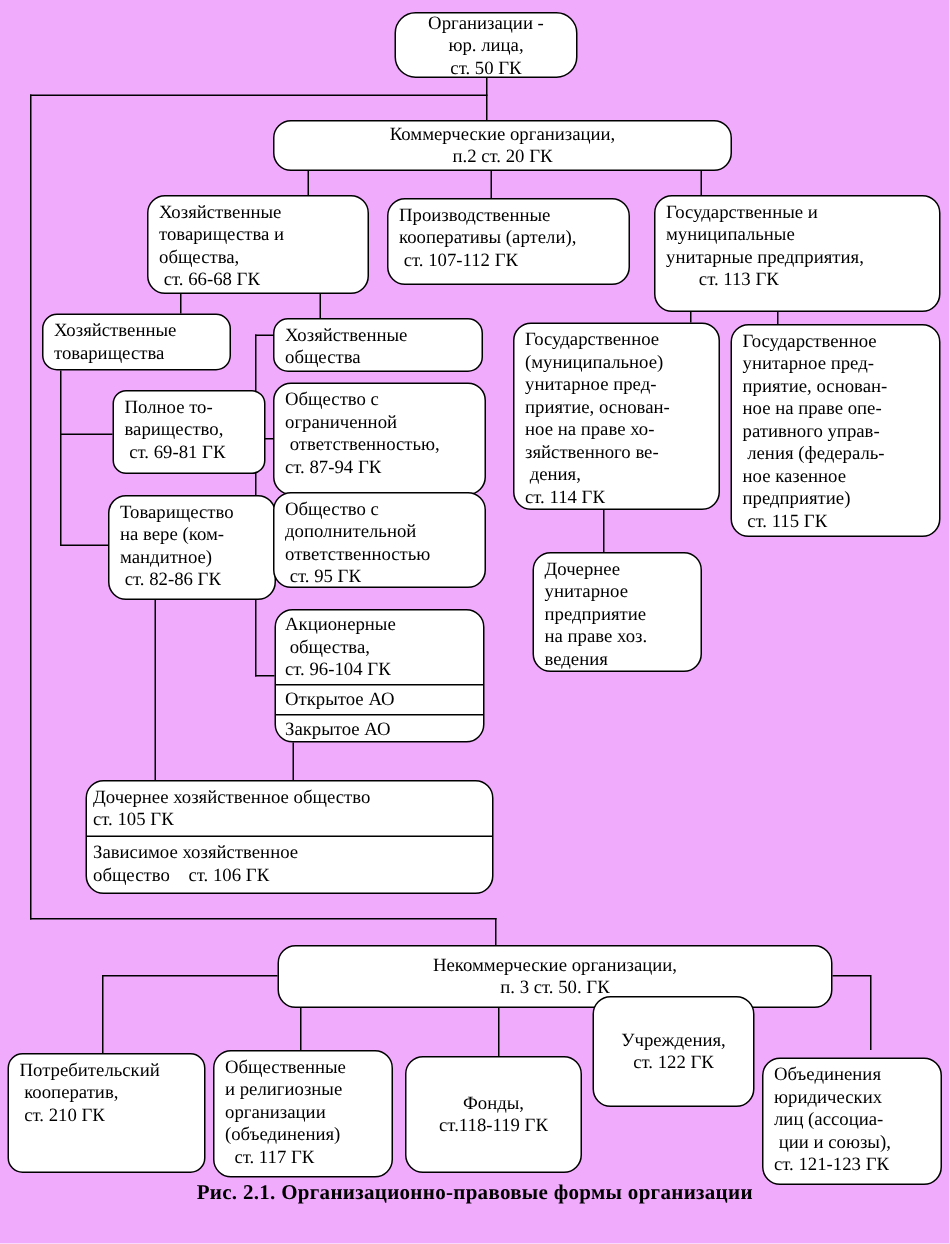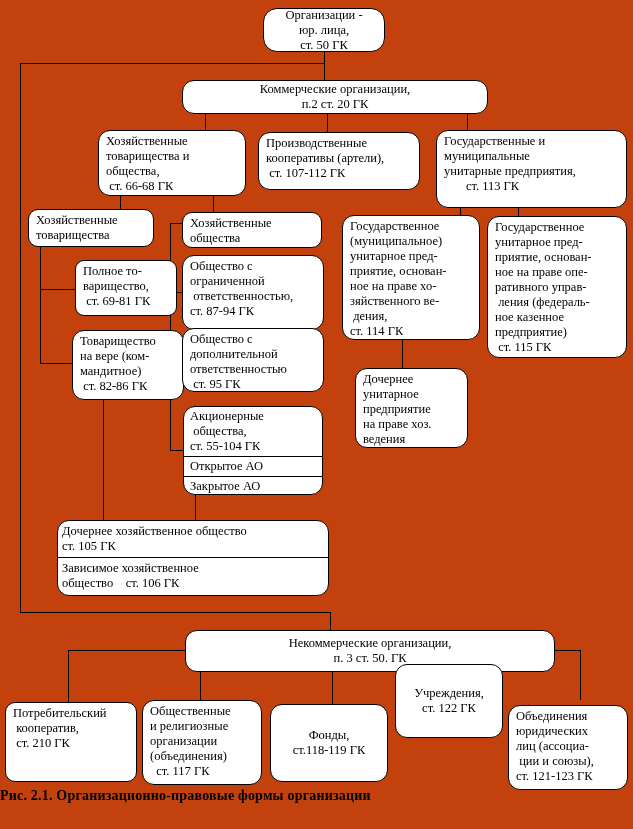--- a/index.html
+++ b/index.html
@@ -1,35 +1,35 @@
 <!DOCTYPE html>
 <html><head>
 <meta charset="utf-8">
 <style>
   html,body { margin:0; padding:0; background:#ffffff; }
   .stage {
-    position:relative; width:633px; height:829px; background:#c2410c;
+    position:relative; width:633px; height:829px; background:#f0abfc;
     font-family:"Liberation Serif", serif; color:#000000; overflow:hidden;
   }
   .bx {
     position:absolute; box-sizing:border-box;
     border:1px solid #000000; border-radius:12px; background:#ffffff;
     font-size:12.5px; line-height:1.2; white-space:pre; overflow:hidden;
   }
   .al { padding:3px 3px 2px 7px; text-align:left; }
   .ac { display:flex; align-items:center; justify-content:center; text-align:center; }
   .sect { padding:0; display:flex; flex-direction:column; }
   .sect .sec { padding:2px 6px; box-sizing:border-box; }
   .sect .sec + .sec { border-top:1px solid #000000; }
   .sect .sec:last-child { flex:1; }
   .sec.c { padding:3px 4px; }
   .ln { position:absolute; background:#000000; }
   .caption {
     position:absolute; left:0; top:788px; width:100%;
-    text-align:left; font-weight:bold; font-size:14px; letter-spacing:0.2px;
+    text-align:center; font-weight:bold; font-size:14px; letter-spacing:0.2px;
   }
 </style>
 </head>
 <body>
 
 <div class="stage">
 
   <div class="ln" style="left:324px;top:52px;width:1px;height:28px"></div>
   <div class="ln" style="left:20px;top:63px;width:305px;height:1px"></div>
   <div class="ln" style="left:20px;top:63px;width:1px;height:550px"></div>
@@ -110,21 +110,21 @@
 ст. 87-94 ГК</div>
 
   <div class="bx al" style="left:182px;top:328px;width:142px;height:64px">Общество с
 дополнительной
 ответственностью
  ст. 95 ГК</div>
 
   <div class="bx sect" style="left:183px;top:406px;width:140px;height:89px">
     <div class="sec">Акционерные
  общества,
-ст. 55-104 ГК</div>
+ст. 96-104 ГК</div>
     <div class="sec">Открытое АО</div>
     <div class="sec">Закрытое АО</div>
   </div>
 
   <div class="bx sect" style="left:57px;top:520px;width:272px;height:76px">
     <div class="sec c">Дочернее хозяйственное общество
 ст. 105 ГК</div>
     <div class="sec c">Зависимое хозяйственное
 общество    ст. 106 ГК</div>
   </div>

